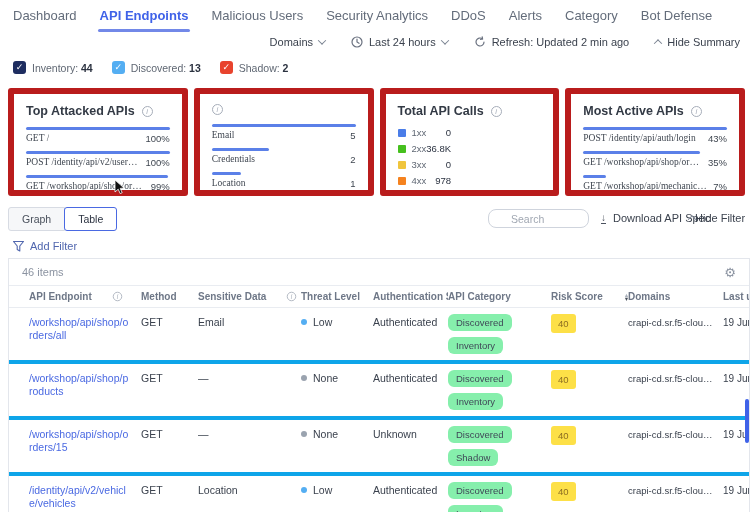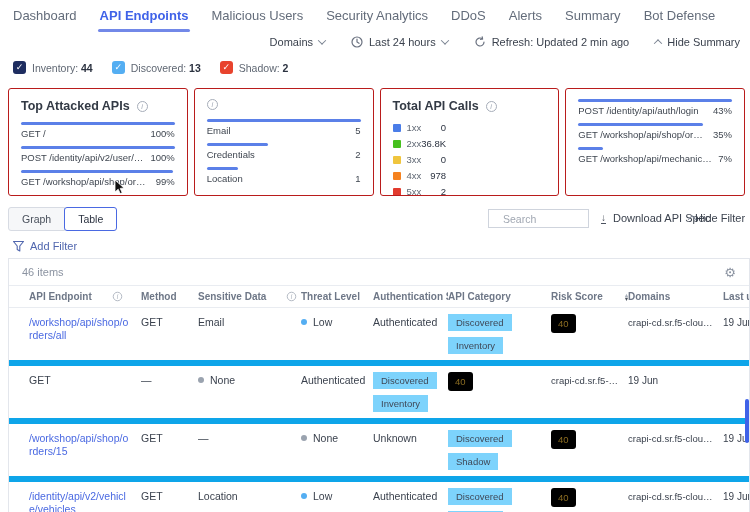--- a/index.html
+++ b/index.html
@@ -25,46 +25,46 @@
   .ico { flex:0 0 auto; }
   
   .legend { position:absolute; top:61px; left:13px; display:flex; gap:19px; align-items:center; }
   .legend-item { display:flex; align-items:center; gap:6px; font-size:10.5px; color:#5f6773; cursor:pointer; }
   .cb { width:13px; height:13px; border-radius:3px; color:#fff; font-size:9px;
     display:flex; align-items:center; justify-content:center; line-height:1; }
   .legend-item b { color:#2b3240; }
   
   .cards { position:absolute; top:88px; left:8px; width:737px;
     display:grid; grid-template-columns:repeat(4,1fr); gap:6px; }
-  .card { background:#fff; border:1px solid #b91c1c; border-radius:3px; height:108px; padding:10px 12px; overflow:hidden; }
+  .card { background:#fff; border:6px solid #b91c1c; border-radius:3px; height:108px; padding:10px 12px; overflow:hidden; }
   .card-title { display:flex; align-items:center; gap:7px; font-size:12.5px; font-weight:700; color:#333a45; margin-bottom:9px; }
   .info { width:11px; height:11px; border:1px solid #a6adb9; border-radius:50%;
     color:#a6adb9; font-size:7.5px; display:inline-flex; align-items:center; justify-content:center; font-weight:400; }
   .info::after { content:"i"; }
   .bar-item { margin-bottom:7px; }
   .bar-item .bar { height:3px; background:#5b80e8; border-radius:2px; margin-bottom:3px; }
   .bar-item .txt { display:flex; justify-content:space-between; font-size:9.5px; color:#3f4650; gap:6px; }
-  .bar-item .txt .nm { white-space:nowrap; overflow:hidden; text-overflow:ellipsis; }
+  .bar-item .txt .nm { white-space:nowrap; overflow:hidden; text-overflow:ellipsis;font-family:Liberation Serif, serif; }
   
   .tc-body { display:flex; align-items:flex-start; gap:10px;flex-direction:column; }
   .tc-legend { flex:1; min-width:0; }
   .tc-row { display:flex; align-items:center; font-size:9.5px; color:#5f6773; margin-bottom:5px; }
   .tc-row .sq { width:8px; height:8px; border-radius:1px; margin-right:6px; flex:0 0 auto; }
   .tc-row .vl { margin-left:auto; color:#2b3240; padding-right:10px; }
   .donut { position:relative; width:66px; height:66px; border-radius:50%; margin-top:2px; flex:0 0 auto; }
   .donut::after { content:""; position:absolute; inset:12px; background:#fff; border-radius:50%; }
   .donut-center { position:absolute; inset:0; display:flex; align-items:center; justify-content:center;
     font-size:11.5px; font-weight:400; color:#2b3240; z-index:1; }
   
   .seg { position:absolute; top:207px; left:8px; display:flex; }
   .seg .btn { font-size:10.5px; padding:5px 13px; border:1px solid #d7dbe3; background:#f6f7f9; color:#49505c; cursor:pointer; }
   .seg .btn:first-child { border-radius:3px 0 0 3px;text-align:right; }
   .seg .btn.sel { background:#fff; border:1px solid #4a69e2; color:#2b3240; border-radius:3px; margin-left:-1px; }
   .search { position:absolute; top:209px; left:488px; width:101px; height:19px;
-    border:1px solid #cfd4dd; border-radius:0; font-size:10.5px; padding:0 14px;
+    border:1px solid #cfd4dd; border-radius:8px; font-size:10.5px; padding:0 22px;
     color:#3b424e; font-family:"Liberation Sans",sans-serif; }
   .search::placeholder { color:#a0a7b2; }
   .dl { position:absolute; top:212px; left:601px; display:flex; align-items:flex-end; gap:7px;
     font-size:11px; color:#3b424e; cursor:pointer; }
   .dl-ico { font-size:10px; line-height:9px; color:#4b525e; border-bottom:1.3px solid #4b525e; padding-bottom:1px; }
   .dl-ico::after { content:"\2193"; }
   .hidef { position:absolute; top:212px; left:689px; display:flex; align-items:center; 
     font-size:11px; color:#3b424e; cursor:pointer; }
   .addf { position:absolute; top:240px; left:13px; display:flex; align-items:center; gap:6px;
     font-size:11px; color:#5066ae; cursor:pointer; }
@@ -74,46 +74,46 @@
   .items-row { height:27px; display:flex; align-items:center; justify-content:space-between;
     padding:0 13px; border-bottom:1px solid #e9ecf1; font-size:11px; color:#8b93a1; }
   .gear { font-size:13px; color:#8b93a1; cursor:pointer; line-height:1; }
   .gear::after { content:"\2699"; }
   .grid { display:grid; grid-template-columns:112px 57px 103px 72px 75px 103px 77px 95px 80px; padding-left:20px; }
   .cols { height:22px; align-items:center; font-size:10px; font-weight:700; color:#6e7787;
     border-bottom:1px solid #e9ecf1; }
   .cols .hc { display:flex; align-items:center; gap:20px; white-space:nowrap; overflow:hidden; cursor:pointer; }
   .sort { display:inline-flex; flex-direction:column; line-height:4px; font-size:5.5px; color:#aab1bc; margin-left:1px; }
   .sort .on { color:#49505c; }
-  .trow { border-bottom:6px solid #0ea5e9; padding-top:8px; padding-bottom:6px; min-height:29px;
+  .trow { border-bottom:4px solid #0ea5e9; padding-top:8px; padding-bottom:6px; min-height:29px;
     font-size:10.5px; color:#3b424e; align-items:start; cursor:pointer; }
   .trow .lnk { color:#4a69e2; line-height:13px; overflow-wrap:break-word; padding-right:10px; cursor:pointer; }
   .cell { line-height:13px; padding-right:8px; }
   .dot { display:inline-block; width:6px; height:6px; border-radius:50%; margin-right:6px; vertical-align:1px; }
   .bdgs { display:flex; gap:6px; flex-wrap:wrap; margin-top:-2px; }
-  .bdg { background:#7dd3fc; color:#3f4857; font-size:9.5px; padding:3px 8px; border-radius:0; white-space:nowrap; }
+  .bdg { background:#86efac; color:#3f4857; font-size:9.5px; padding:3px 8px; border-radius:6px; white-space:nowrap; }
   .risk { display:inline-block; font-size:9.5px; padding:3px 7px; border-radius:3px; margin-top:-2px; }
-  .risk.y { background:#000000; color:#8c6d22; }
+  .risk.y { background:#fde047; color:#8c6d22; }
   .dom { white-space:nowrap; overflow:hidden; text-overflow:ellipsis; font-size:9.5px; }
   .upd { white-space:nowrap; font-size:10px; }
   
   .vthumb { position:absolute; right:1px; top:399px; width:4px; height:44px; background:#3f62e8; border-radius:2px; cursor:grab; }
   .cursor { position:absolute; left:114px; top:180px; z-index:9; pointer-events:none; }
 </style>
 </head>
 <body>
 
 <div class="topnav" id="topnav">
     <div class="tab">Dashboard</div>
     <div class="tab active">API Endpoints</div>
     <div class="tab">Malicious Users</div>
     <div class="tab">Security Analytics</div>
     <div class="tab">DDoS</div>
     <div class="tab">Alerts</div>
-    <div class="tab">Summary</div>
+    <div class="tab">Category</div>
     <div class="tab">Bot Defense</div>
   </div>
 
 <div class="controls">
   <div class="ctl">
     <span>Domains</span>
     <i class="chv d"></i>
   </div>
   <div class="ctl">
     <svg class="ico" width="12" height="12" viewBox="0 0 12 12">
@@ -241,20 +241,24 @@
             <span>5xx</span>
             <span class="vl">2</span>
           </div>
         </div>
       <div class="donut" id="donut" style="background: conic-gradient(from -5deg, rgb(245, 130, 31) 0deg, rgb(245, 130, 31) 11deg, rgb(70, 192, 30) 11deg, rgb(70, 192, 30) 360deg);">
         <span class="donut-center">37.7K</span>
       </div>
     </div>
   </div>
   <div class="card">
+    <div class="card-title">
+      <span>Most Active APIs</span>
+      <i class="info"></i>
+    </div>
     <div id="bars-active">
         <div class="bar-item">
           <div class="bar" style="width: 100%;"></div>
           <div class="txt">
             <span class="nm">POST /identity/api/auth/login</span>
             <span>43%</span>
           </div>
         </div>
         <div class="bar-item">
           <div class="bar" style="width: 81%;"></div>
@@ -346,20 +350,21 @@
         <div class="cell">Authenticated</div>
         <div class="bdgs">
           <div class="bdg">Discovered</div>
           <div class="bdg">Inventory</div>
         </div>
         <div class="cell"><div class="risk y">40</div></div>
         <div class="cell dom">crapi-cd.sr.f5-cloud-demo...</div>
         <div class="cell upd">19 Jun</div>
       </div>
       <div class="grid trow">
+        <div class="lnk">/workshop/api/shop/products</div>
         <div class="cell">GET</div>
         <div class="cell">
           <span style="display: block;">—</span>
         </div>
         <div class="cell"><span class="dot" style="background: rgb(154, 163, 175);"></span>None</div>
         <div class="cell">Authenticated</div>
         <div class="bdgs">
           <div class="bdg">Discovered</div>
           <div class="bdg">Inventory</div>
         </div>

